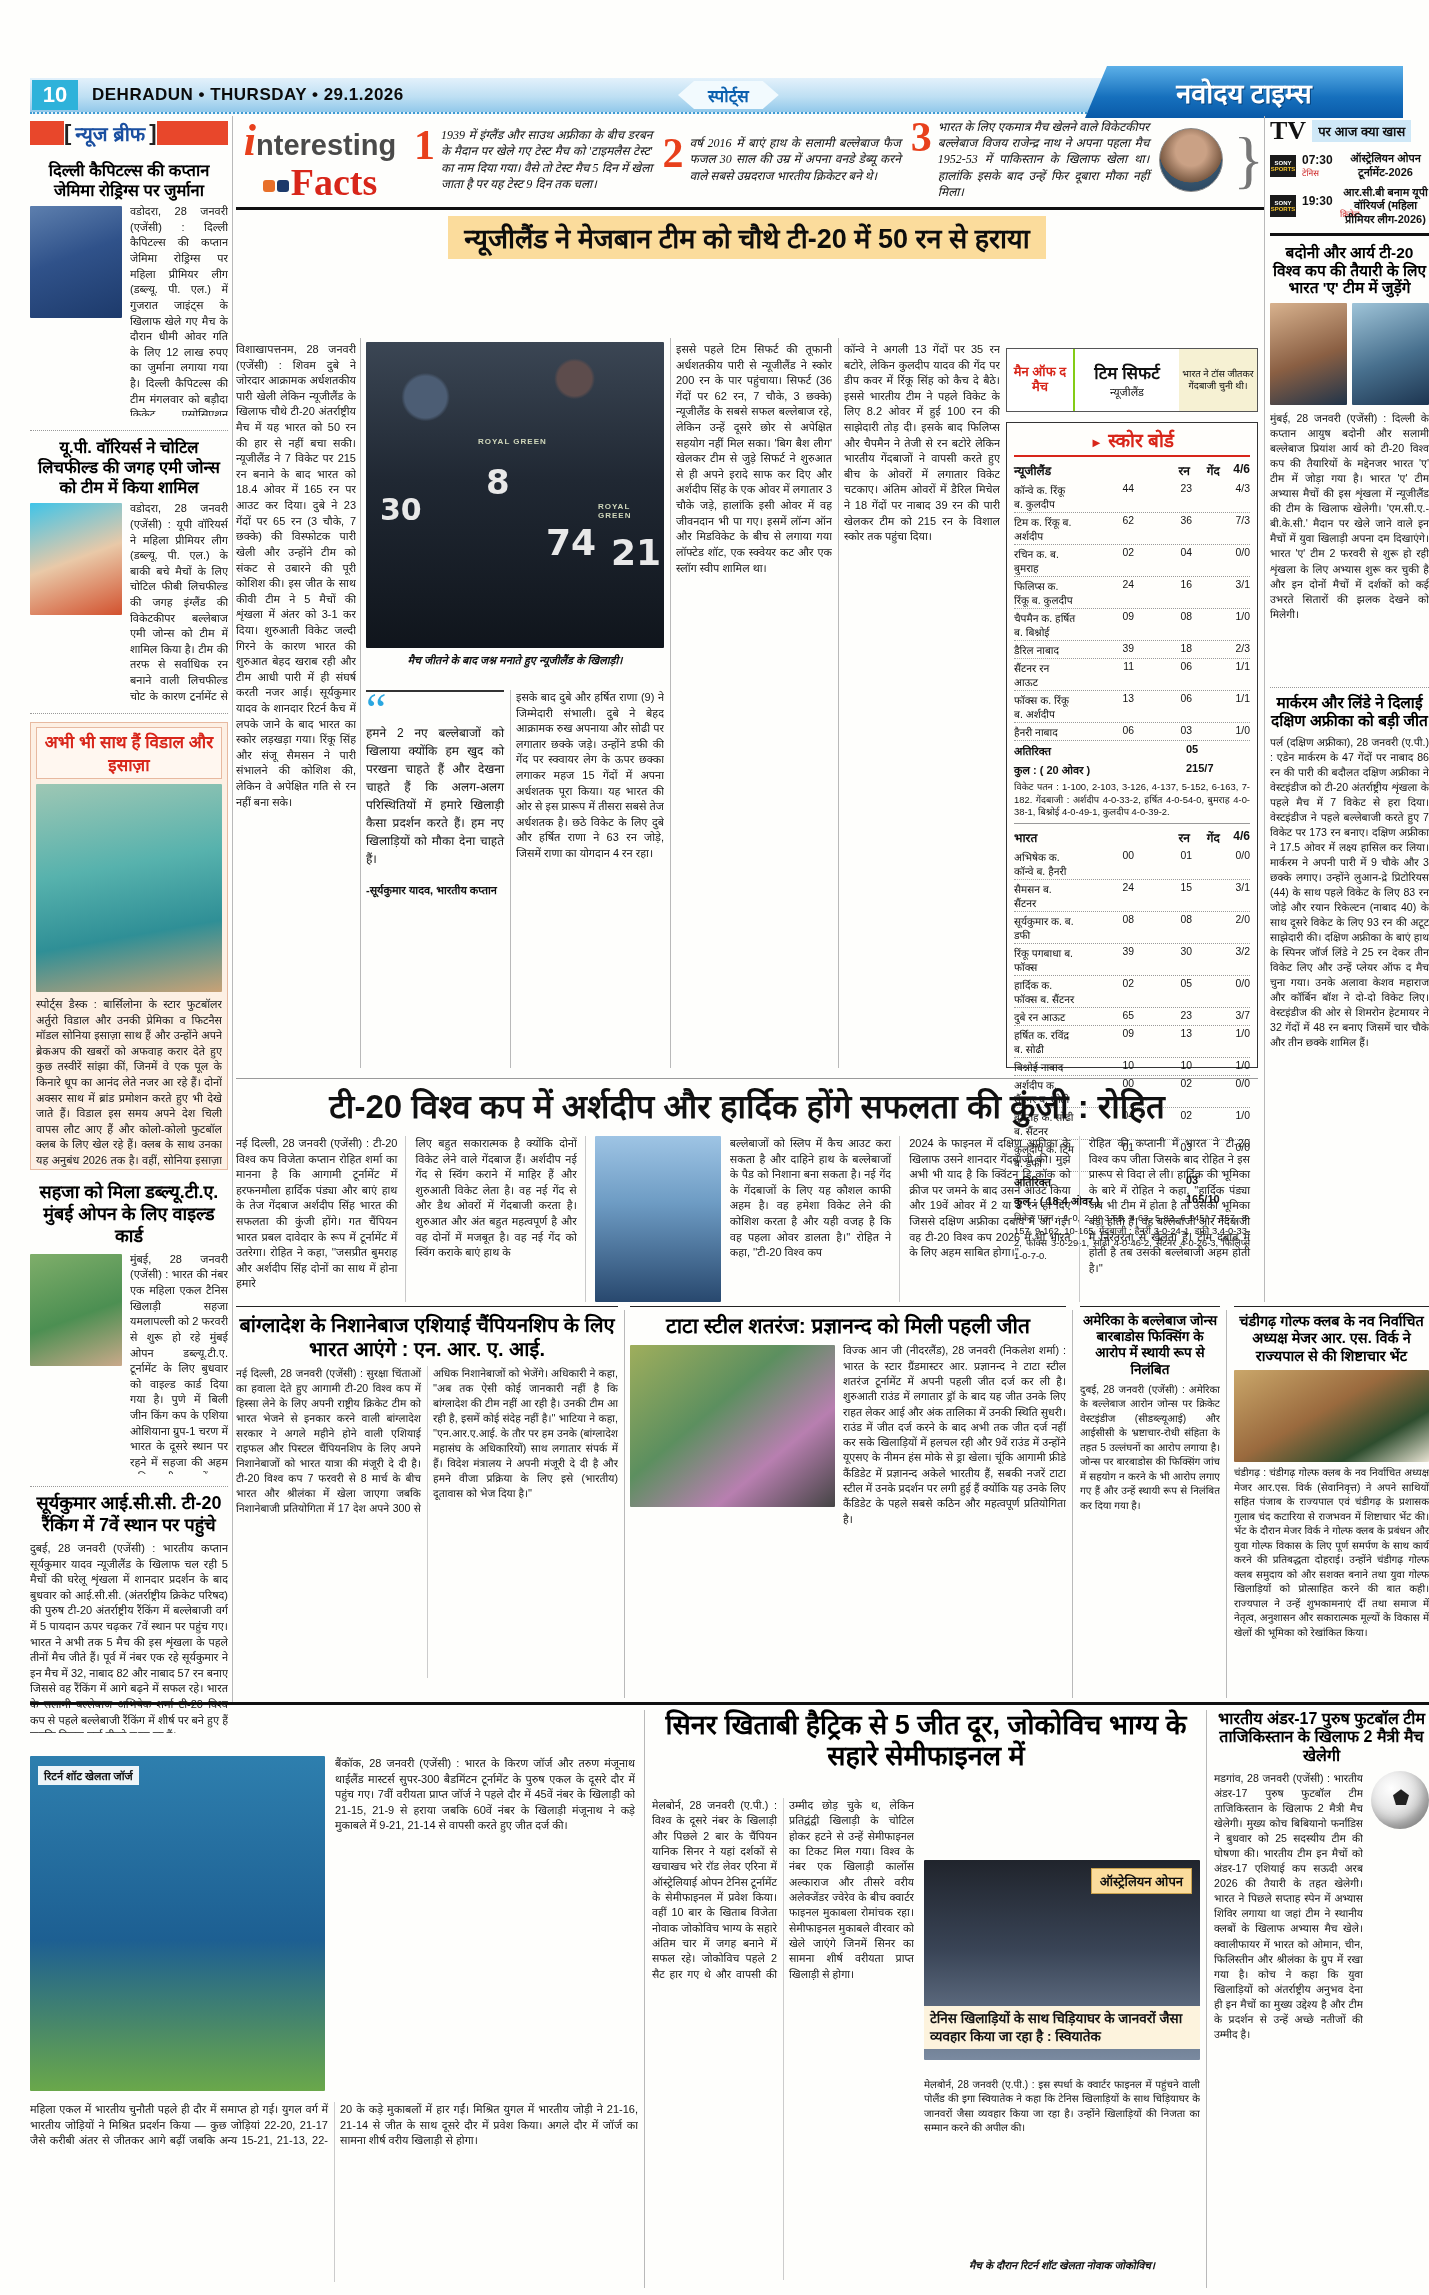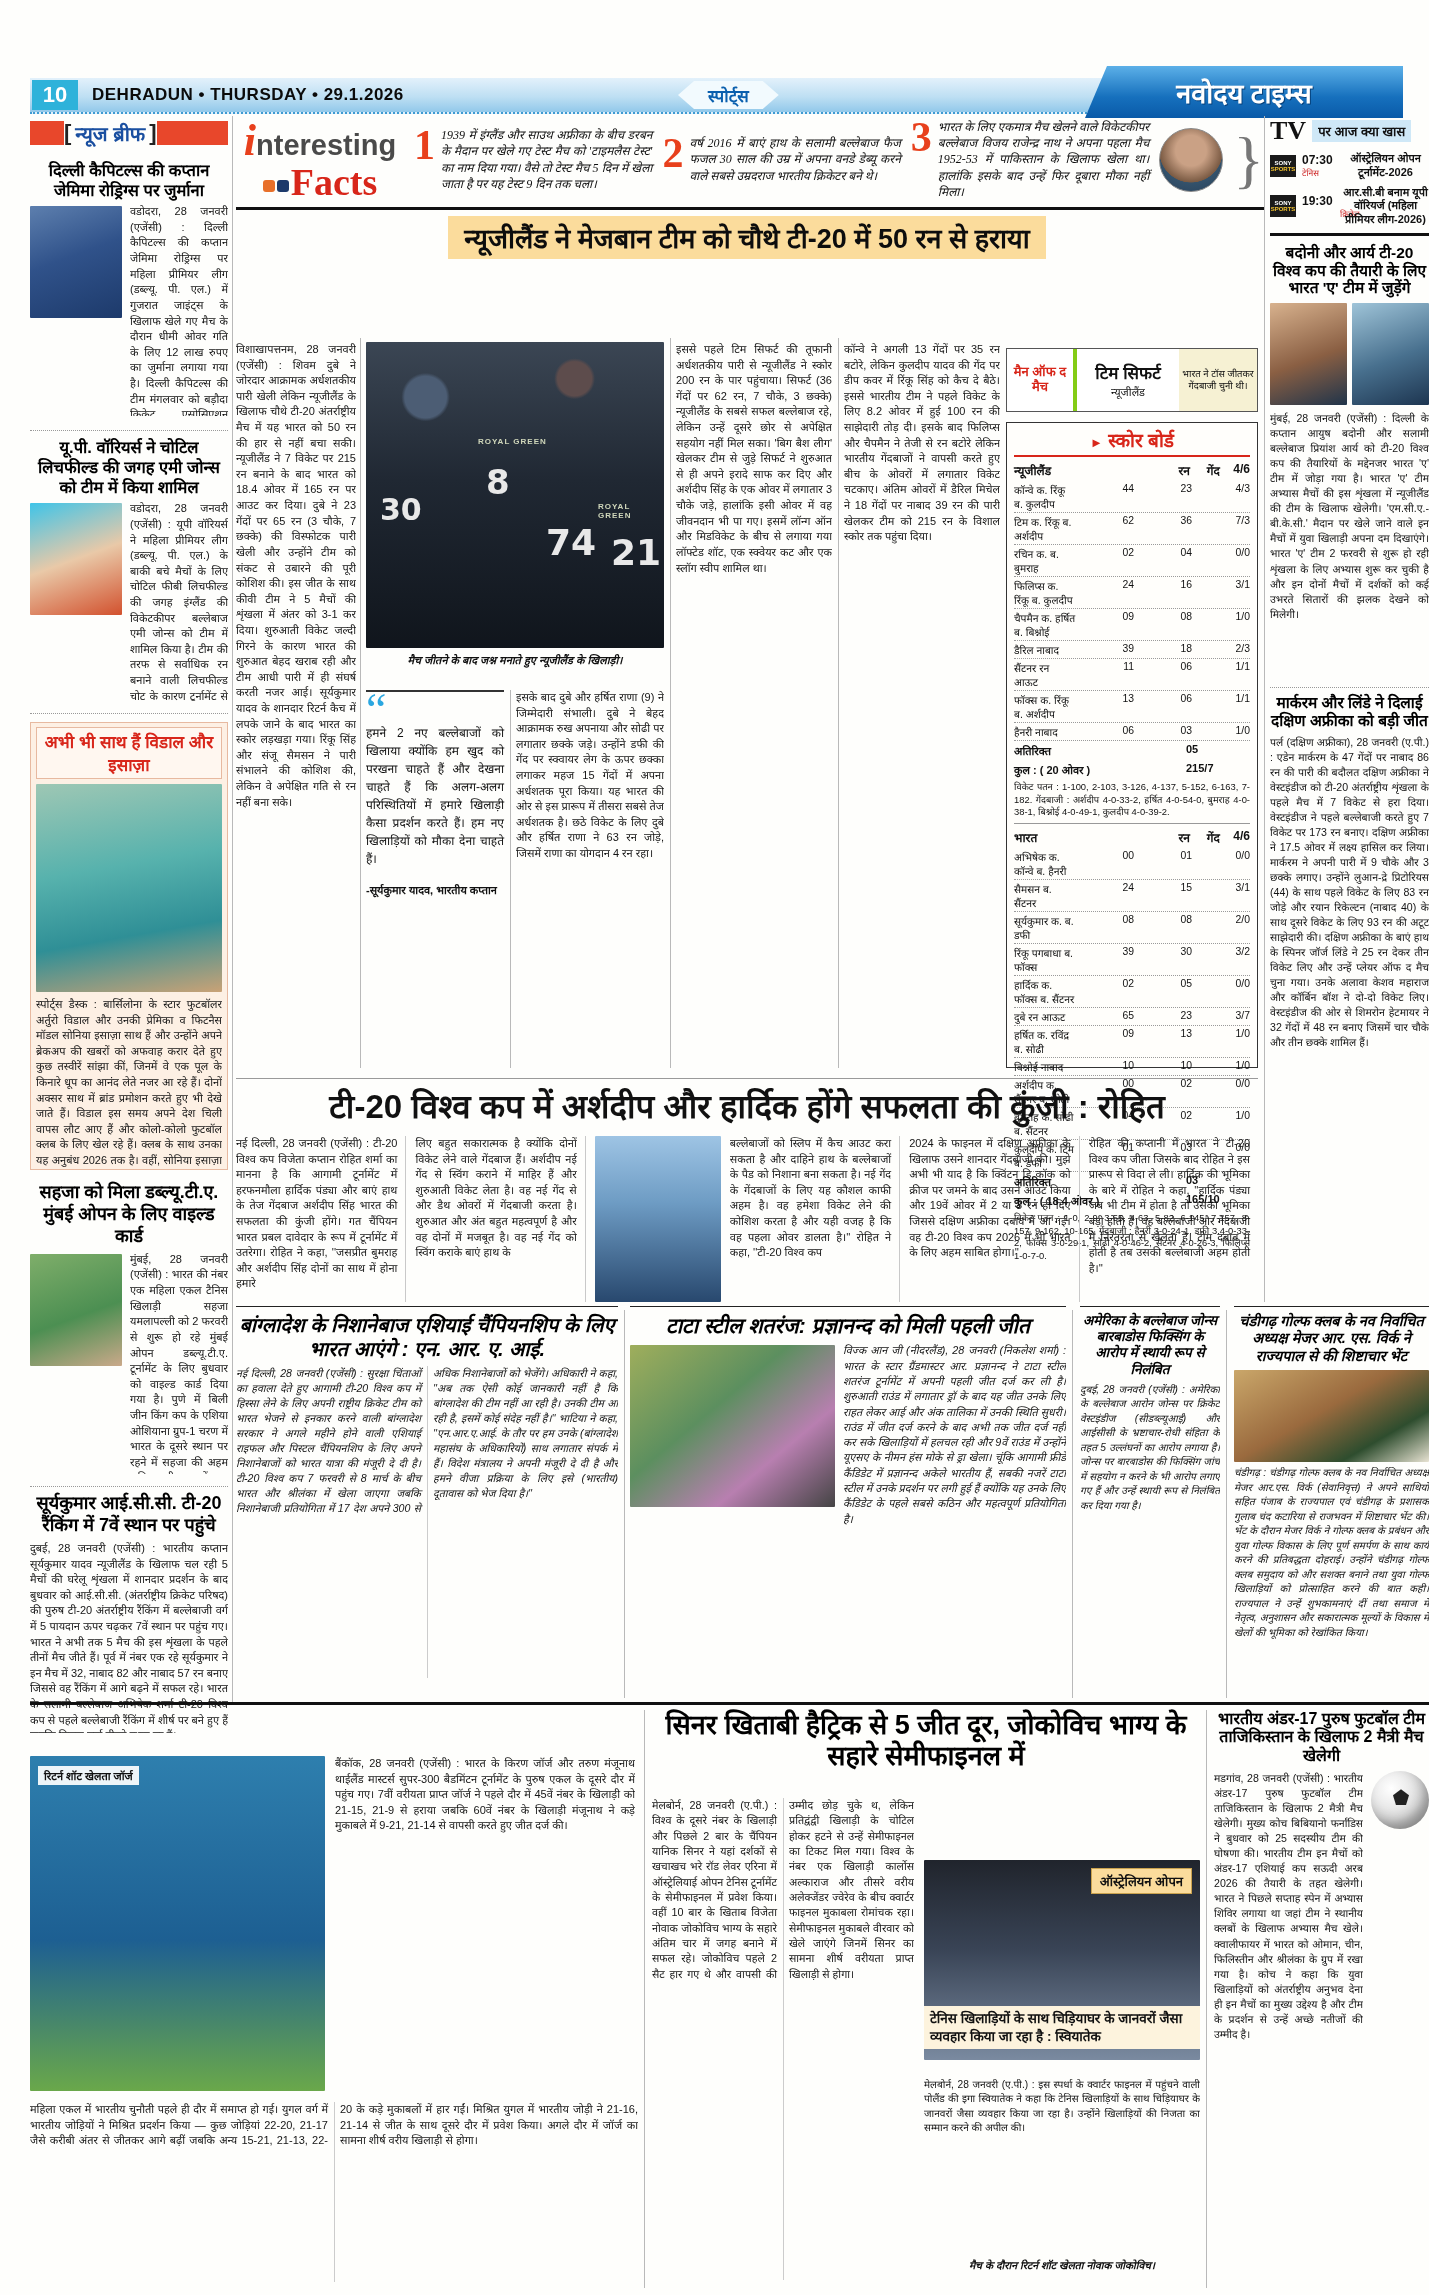--- a/index.html
+++ b/index.html
@@ -64,21 +64,21 @@
      radial-gradient(circle at 20% 18%,#4c5d74 0 6%,transparent 7%),
      radial-gradient(circle at 70% 12%,#5d4c4c 0 5%,transparent 6%),
      linear-gradient(180deg,#3b4654 0%,#202833 45%,#10151c 100%);}
   .jersey{position:absolute;color:#e8e8e8;font-weight:bold;font-family:"DejaVu Sans",sans-serif;}
   .brandtag{position:absolute;color:#cfd6ba;font-size:8px;letter-spacing:1px;font-weight:bold;}
   .quote{border-top:2px solid #333;padding-top:4px;}
   .qmark{color:#2ba7e0;font-size:46px;line-height:.6;font-family:"Liberation Serif",serif;}
   .qtext{font-size:12px;line-height:1.5;text-align:justify;}
   .qattr{font-weight:bold;font-size:11px;margin-top:14px;}
   .motm{display:flex;border:1.5px solid #555;background:#fff;height:64px;box-sizing:border-box;}
-  .motm .lbl{width:66px;color:#d8261a;font-weight:bold;font-size:13px;text-align:center;display:flex;align-items:center;justify-content:center;border-right:4px solid #84cc16;line-height:1.15;}
+  .motm .lbl{width:66px;color:#d8261a;font-weight:bold;font-size:13px;text-align:center;display:flex;align-items:center;justify-content:center;border-right:2px solid #84cc16;line-height:1.15;}
   .motm .who{flex:1;text-align:center;display:flex;flex-direction:column;justify-content:center;}
   .motm .who .nm{font-weight:bold;font-size:17px;}
   .motm .who .tm{font-size:11px;}
   .motm .note{width:74px;background:#f6f1d3;font-size:9.5px;display:flex;align-items:center;text-align:center;padding:2px;line-height:1.25;}
   .sb{border:1.5px solid #333;background:#fffefb;padding:4px 7px;box-sizing:border-box;}
   .sbtitle{color:#d8261a;font-weight:bold;font-size:19px;text-align:center;border-bottom:2px solid #d8261a;padding-bottom:2px;margin-bottom:3px;}
   .sbtitle .arr{font-size:13px;}
   .sbteam{display:flex;font-weight:bold;font-size:12px;padding:2px 0;}
   .sbteam .t{flex:1;}
   .sbc{width:30px;text-align:right;}
@@ -91,21 +91,21 @@
   .fow{font-size:9.4px;line-height:1.35;text-align:justify;border-bottom:1px solid #999;padding:2px 0 4px;margin-bottom:3px;}
   .fow:last-child{border-bottom:none;}
   
   .rband{left:236px;top:1078px;width:1022px;height:224px;border-top:1px solid #9a9a9a;padding-top:4px;box-sizing:border-box;}
   .rhead{font-weight:bold;font-size:33px;text-align:center;white-space:nowrap;margin:2px 0 8px;}
   .rcols{display:flex;gap:9px;height:166px;overflow:hidden;}
   .rcol{flex:1;border-right:1px solid #c9c9c9;padding-right:8px;}
   .rcol:last-child{border-right:none;}
   .rphoto{flex:none;width:126px;background:linear-gradient(180deg,#9ec4e4 0%,#6e9cc4 40%,#28486e 100%);}
   
-  .b3{top:1306px;height:468px;border-top:1.5px solid #222;padding-top:6px;box-sizing:border-box;overflow:hidden;font-style:italic;}
+  .b3{top:1306px;height:468px;border-top:1.5px solid #222;padding-top:6px;box-sizing:border-box;overflow:hidden;}
   .b3h{font-weight:bold;text-align:center;line-height:1.2;margin-bottom:5px;color:#000;}
   .chessphoto{float:left;width:205px;height:162px;margin:2px 8px 2px 0;
     background:linear-gradient(140deg,#9fae5c 0%,#5c8f5f 40%,#b87fb0 70%,#444 100%);}
   .golfphoto{width:100%;height:92px;background:linear-gradient(150deg,#caa76a 0%,#9a6a3e 45%,#2e4d2e 75%,#e7e2d2 100%);margin-bottom:4px;}
   
   .bigrule{left:30px;top:1702px;width:1399px;height:2.5px;}
   .bhead{font-weight:bold;line-height:1.15;color:#000;}
   .badphoto{position:absolute;left:0;top:46px;width:295px;height:335px;
     background:linear-gradient(180deg,#2e7fae 0%,#1d5f92 55%,#6aa84a 100%);}
   .badlabel{position:absolute;left:8px;top:10px;background:rgba(255,255,255,.92);font-weight:bold;font-size:11px;padding:2px 6px;}

